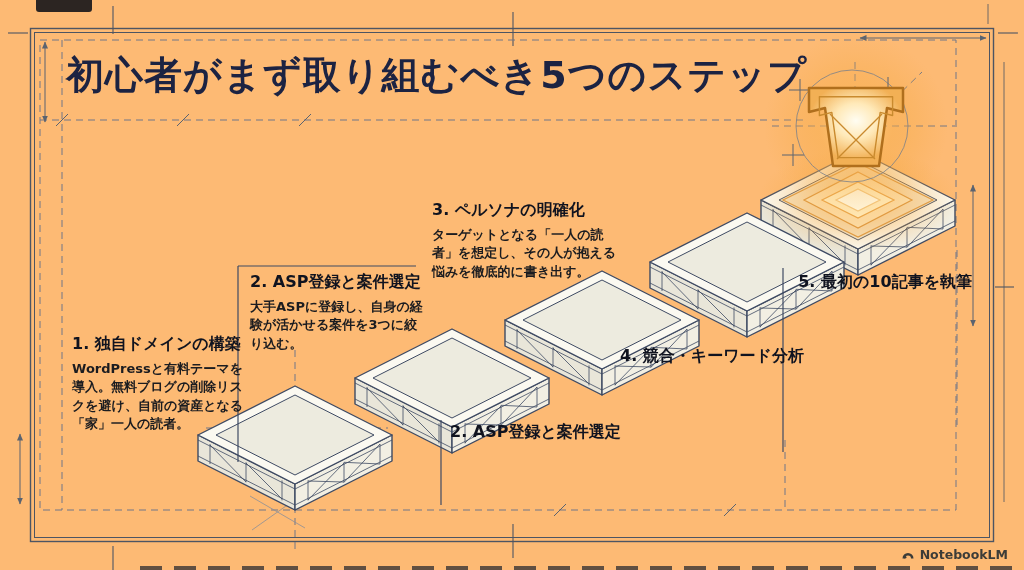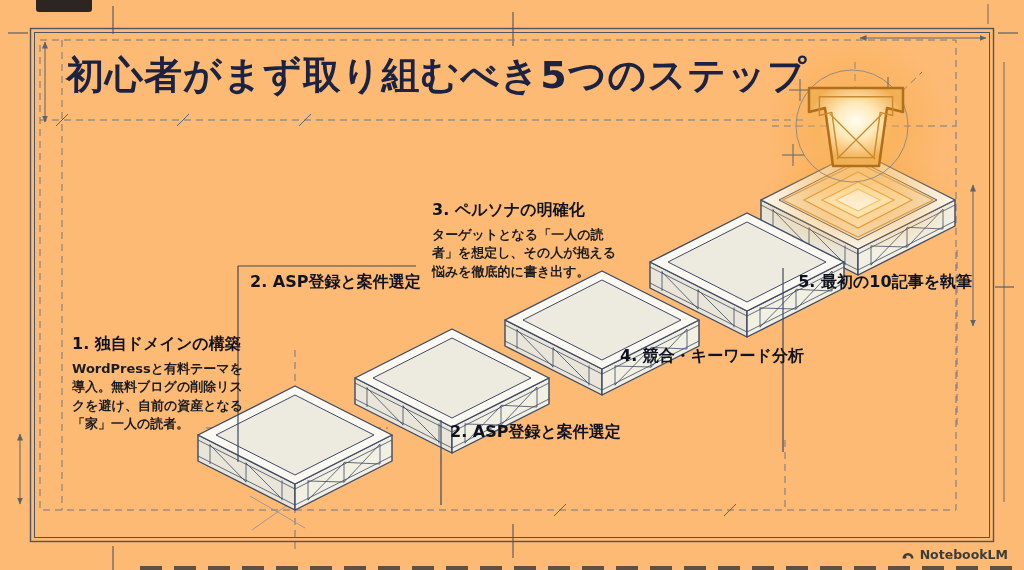--- a/index.html
+++ b/index.html
@@ -180,20 +180,21 @@
 
   <div class="page-title">初心者がまず取り組むべき5つのステップ</div>
 
   <div class="tb" style="left:72px; top:334px; width:172px;">
     <div class="hd">1. 独自ドメインの構築</div>
     <div class="bd">WordPressと有料テーマを導入。無料ブログの削除リスクを避け、自前の資産となる「家」一人の読者。</div>
   </div>
 
   <div class="tb" style="left:250px; top:272px; width:176px;">
     <div class="hd">2. ASP登録と案件選定</div>
+    <div class="bd">大手ASPに登録し、自身の経験が活かせる案件を3つに絞り込む。</div>
   </div>
 
   <div class="tb" style="left:420px; top:200px; width:186px;margin-left:12px;">
     <div class="hd">3. ペルソナの明確化</div>
     <div class="bd">ターゲットとなる「一人の読者」を想定し、その人が抱える悩みを徹底的に書き出す。</div>
   </div>
 
   <div class="tb" style="left:620px; top:346px; width:176px;">
     <div class="hd">4. 競合・キーワード分析</div>
   </div>

